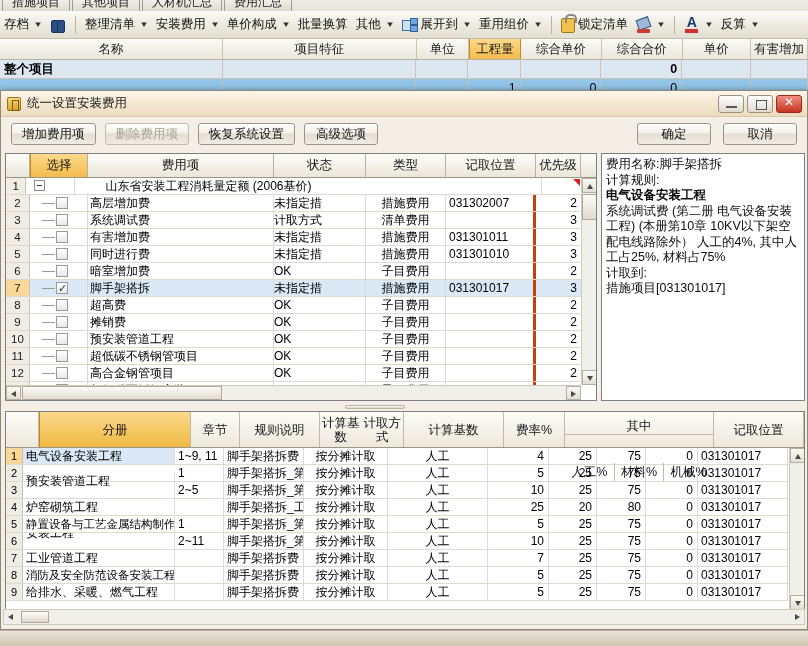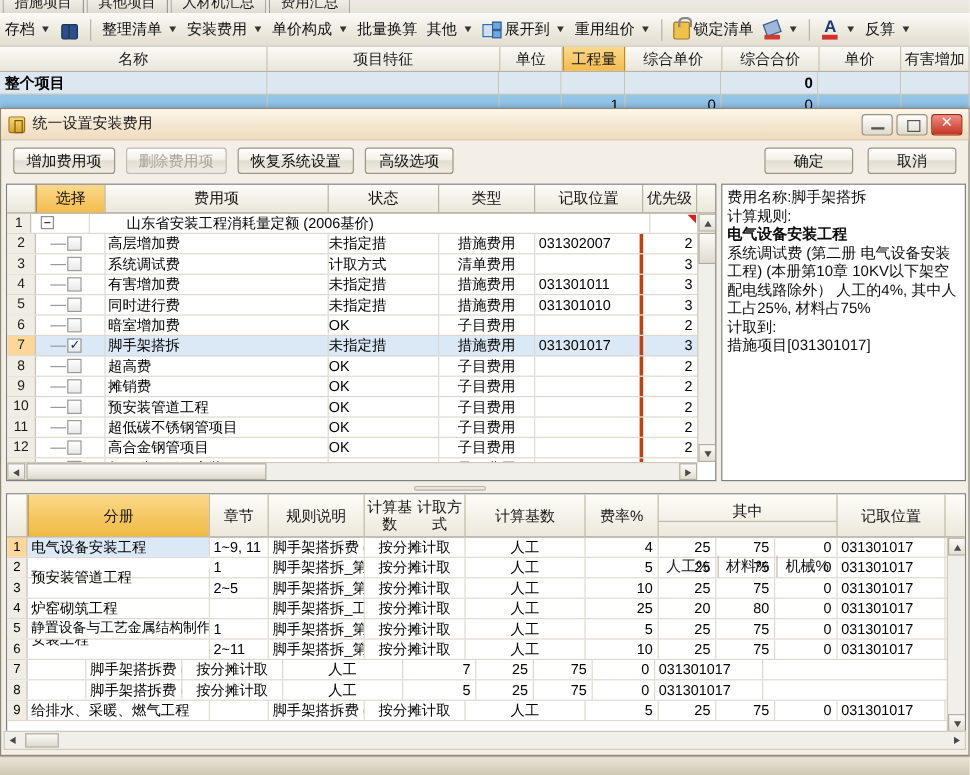--- a/index.html
+++ b/index.html
@@ -216,21 +216,21 @@
   .splitter { position:absolute; left:4px; top:312px; width:800px; height:8px; }
   .splitter .grip { position:absolute; left:340px; top:2px; width:60px; height:4px;
      background: linear-gradient(#fff,#d6d2c6); border:1px solid #bbb5a6; border-radius:2px;}
 
   
   .lower {
     position:absolute; left:4px; top:320px; width:800px; height:200px;
     background:#fff; border:1px solid #7f7f7f; overflow:hidden;
   }
   .lg-head { display:flex; height:36px; border-bottom:1px solid #9c9684;
-     background: linear-gradient(#fdfcf8,#ece8dc); }
+     background: linear-gradient(#fdfcf8,#ece8dc); justify-content: flex-end; }
   .lg-head > div { border-right:1px solid #c0bAA8; text-align:center;
      font-size:12.5px; color:#141414; display:flex; align-items:center;
      justify-content:center; line-height:14px; }
   .lg-head .fc { background: linear-gradient(#fbd98a,#f0b943); border-left:1px solid #c08a20;}
   .lg-head .grp { flex-direction:column; padding:0; }
   .lg-head .grp .gt { height:17px; width:100%; line-height:17px;
      border-bottom:1px solid #c0bAA8;margin-top:40px; }
   .lg-head .grp .gs { display:flex; width:100%; height:18px;margin-top:28px; }
   .lg-head .grp .gs > span { flex:1; line-height:18px; border-right:1px solid #c0bAA8; }
   .lg-head .grp .gs > span:last-child { border-right:none; }
@@ -708,33 +708,35 @@
           <div class="c-cb">人工</div>
           <div class="c-rate">10</div>
           <div class="c-lab">25</div>
           <div class="c-mat">75</div>
           <div class="c-mac">0</div>
           <div class="c-pos">031301017</div>
         </div>
 
         <div class="lg-row">
           <div class="idx">7</div>
+          <div class="c-name">工业管道工程</div>
           <div class="c-chap"></div>
           <div class="c-rule">脚手架搭拆费 (</div>
           <div class="c-base">按分摊计取</div>
           <div class="c-cb">人工</div>
           <div class="c-rate">7</div>
           <div class="c-lab">25</div>
           <div class="c-mat">75</div>
           <div class="c-mac">0</div>
           <div class="c-pos">031301017</div>
         </div>
 
         <div class="lg-row">
           <div class="idx">8</div>
+          <div class="c-name" style="font-size:11.5px">消防及安全防范设备安装工程</div>
           <div class="c-chap"></div>
           <div class="c-rule">脚手架搭拆费 (</div>
           <div class="c-base">按分摊计取</div>
           <div class="c-cb">人工</div>
           <div class="c-rate">5</div>
           <div class="c-lab">25</div>
           <div class="c-mat">75</div>
           <div class="c-mac">0</div>
           <div class="c-pos">031301017</div>
         </div>

